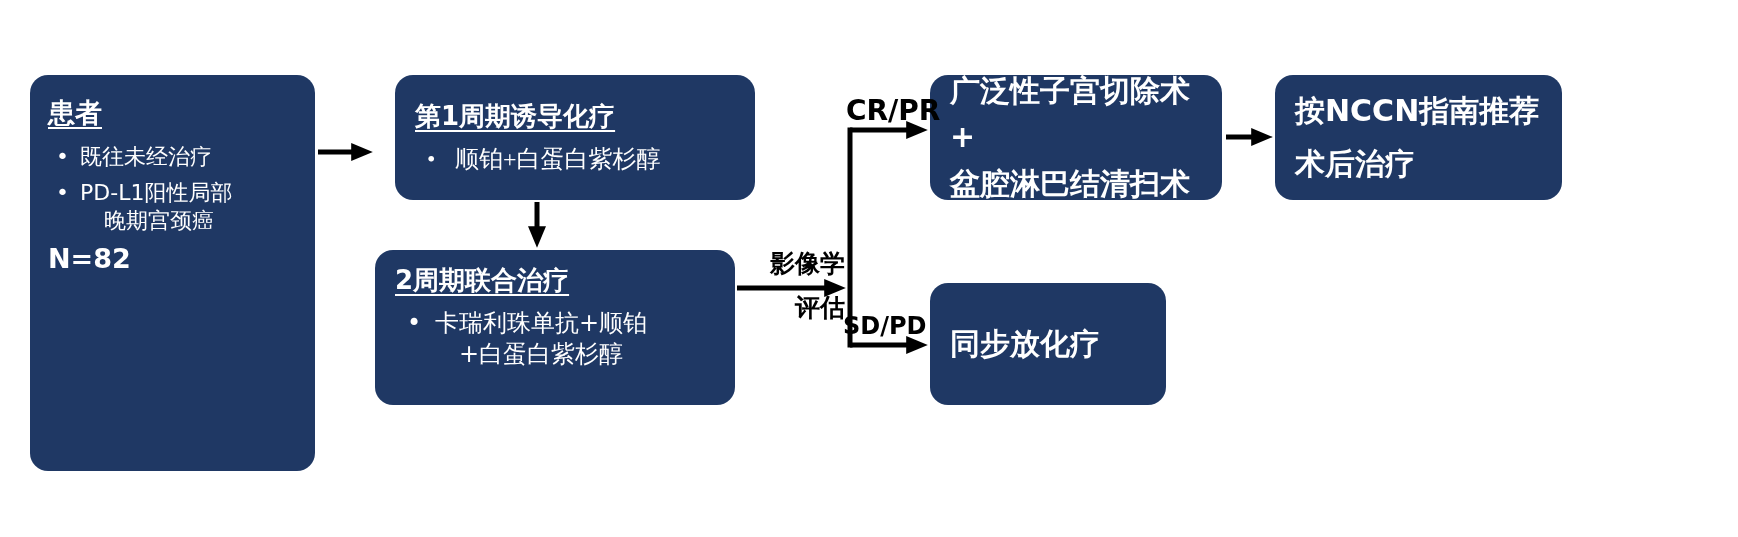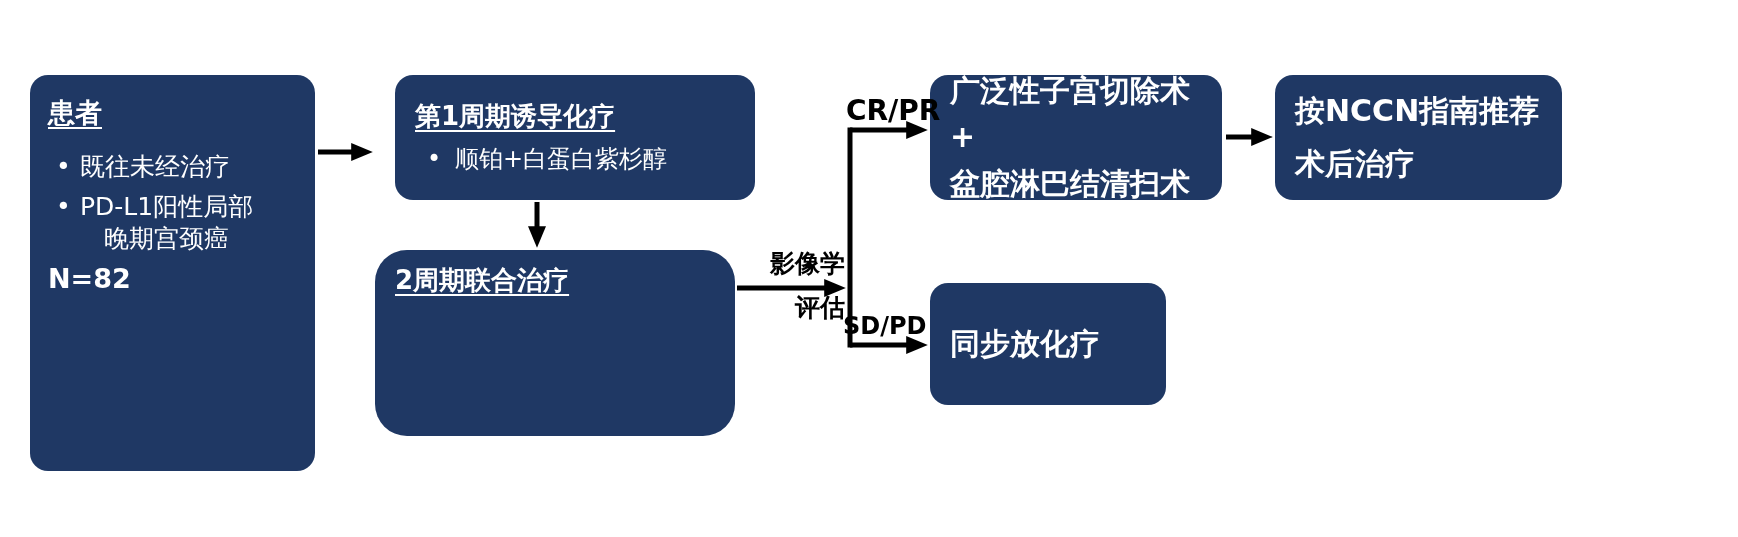--- a/index.html
+++ b/index.html
@@ -47,32 +47,32 @@
   }
   .bullets li::before {
     content: "\2022";
     position: absolute; left: 8px;
   }
   .indent2 { padding-left: 24px; }
 
   
   .box-patients { left: 30px; top: 75px; width: 285px; height: 396px; padding: 20px 18px; }
   .box-patients .box-title { font-size: 27px; }
-  .box-patients .bullets { margin-top: 20px; font-size: 25px; }
+  .box-patients .bullets { margin-top: 12px; font-size: 22px; }
   .n-label { text-align: left; font-size: 27px; font-weight: bold; }
 
   
   .box-induction { left: 395px; top: 75px; width: 360px; height: 125px; padding: 25px 20px; }
   .box-induction .box-title { font-size: 26px; line-height: 32px; }
   .box-induction .bullets { margin-top: 12px; font-size: 24px; }
-  .box-induction .bullets li { padding-left: 40px; }
+  .box-induction .bullets li { padding-left: 40px; font-family: Liberation Serif, serif; }
   .box-induction .bullets li::before { left: 12px; }
 
   
-  .box-combination { left: 375px; top: 250px; width: 360px; height: 186px; padding: 14px 20px; border-radius: 32px; }
+  .box-combination { left: 375px; top: 250px; width: 360px; height: 155px; padding: 14px 20px; }
   .box-combination .box-title { font-size: 26px; line-height: 32px; }
   .box-combination .bullets { margin-top: 12px; font-size: 24px; }
   .box-combination .bullets li { padding-left: 40px; }
   .box-combination .bullets li::before { left: 12px; }
 
   
   .box-big {
     display: flex; align-items: center;
     font-size: 30px; font-weight: bold;
     padding: 0 20px;
@@ -134,20 +134,26 @@
     <div class="box-title">第1周期诱导化疗</div>
     <ul class="bullets">
       <li>
         <span>顺铂+白蛋白紫杉醇</span>
       </li>
     </ul>
   </div>
 
   <div class="box box-combination">
     <div class="box-title">2周期联合治疗</div>
+    <ul class="bullets">
+      <li>
+        <span>卡瑞利珠单抗+顺铂</span><br>
+        <span class="indent2">+白蛋白紫杉醇</span>
+      </li>
+    </ul>
   </div>
 
   <div class="box box-big box-nccn">
     <div>
       <span>按NCCN指南推荐</span><br>
       <span>术后治疗</span>
     </div>
   </div>
 
   <div class="box box-big box-surgery">

